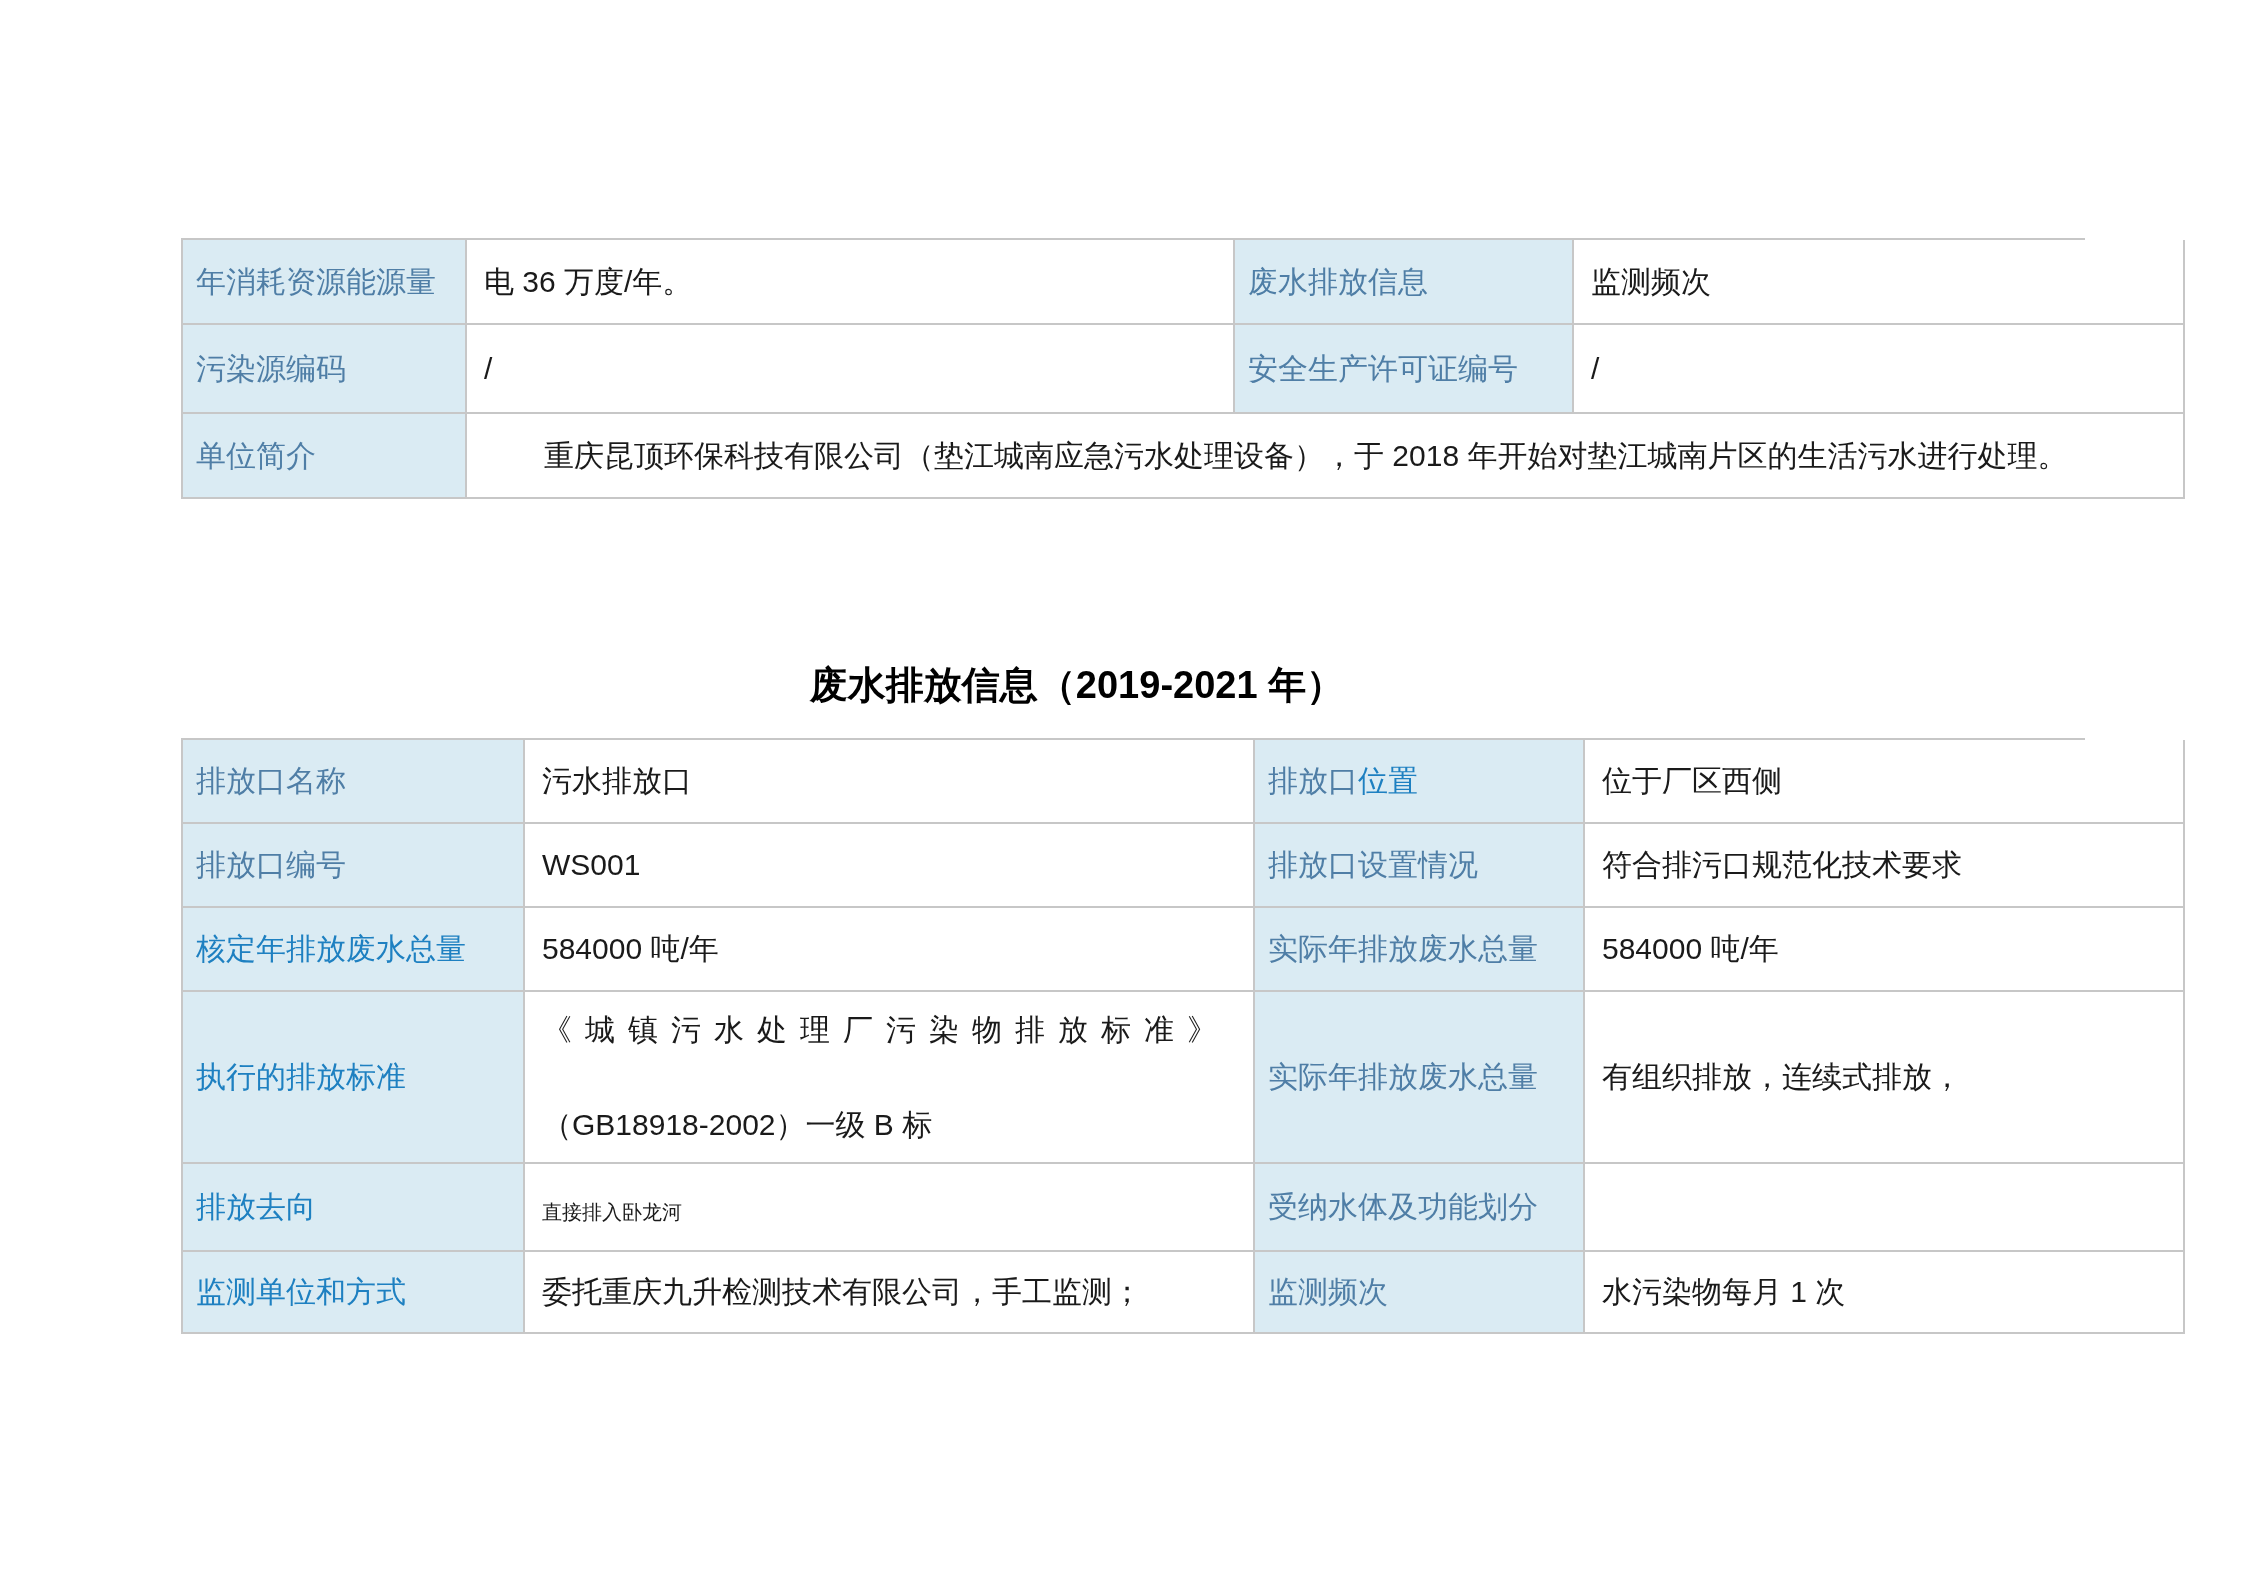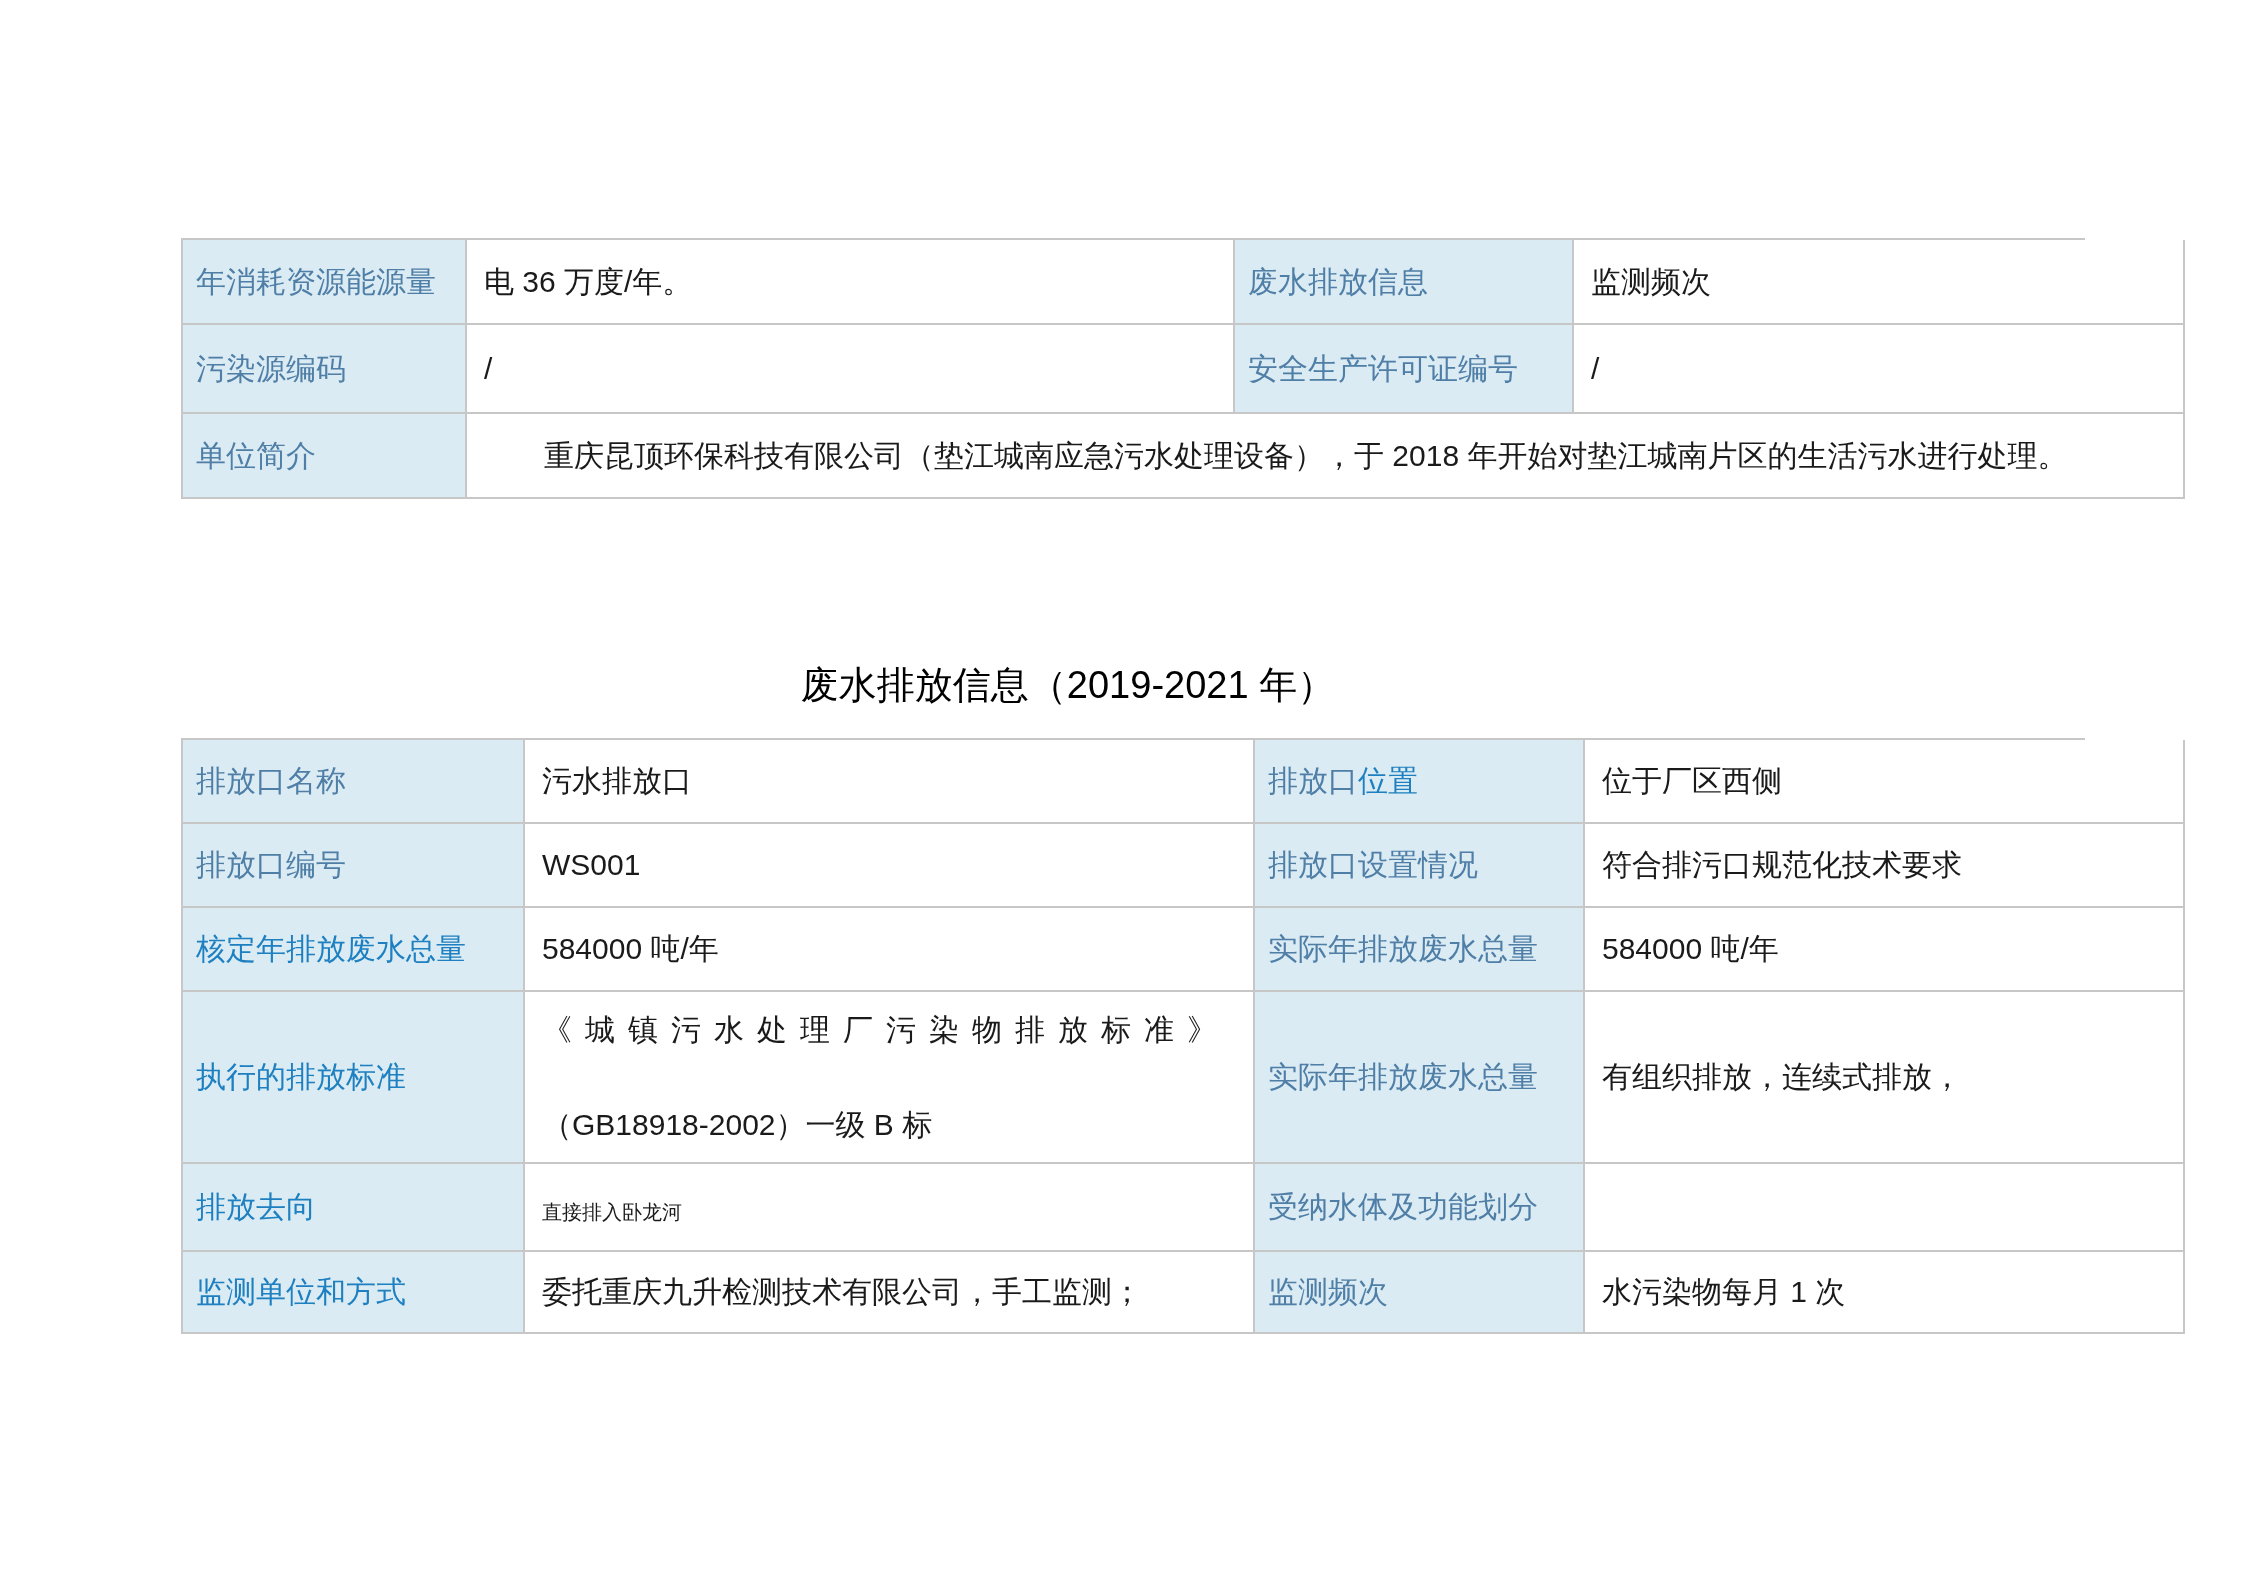--- a/index.html
+++ b/index.html
@@ -71,29 +71,30 @@
     letter-spacing: 13px;
     white-space: nowrap;
   }
   .serif-value {
     font-family: "Liberation Serif", "DejaVu Serif", serif;
     font-size: 20px;
     padding-top: 10px;
   }
   .section-title {
     position: absolute;
-    left: 172px;
+    left: 181px;
     top: 660px;
     width: 2002px;
     padding-right: 210px;
     box-sizing: border-box;
     text-align: center;
     font-size: 38px;
     color: #000000;
     white-space: nowrap;
+    font-weight: bold;
   }
 </style>
 </head>
 <body>
 
 <div class="tbl" id="facility-table">
 
   <div class="cell label">
     <span class="soft">年消耗资源能源量</span>
   </div>

